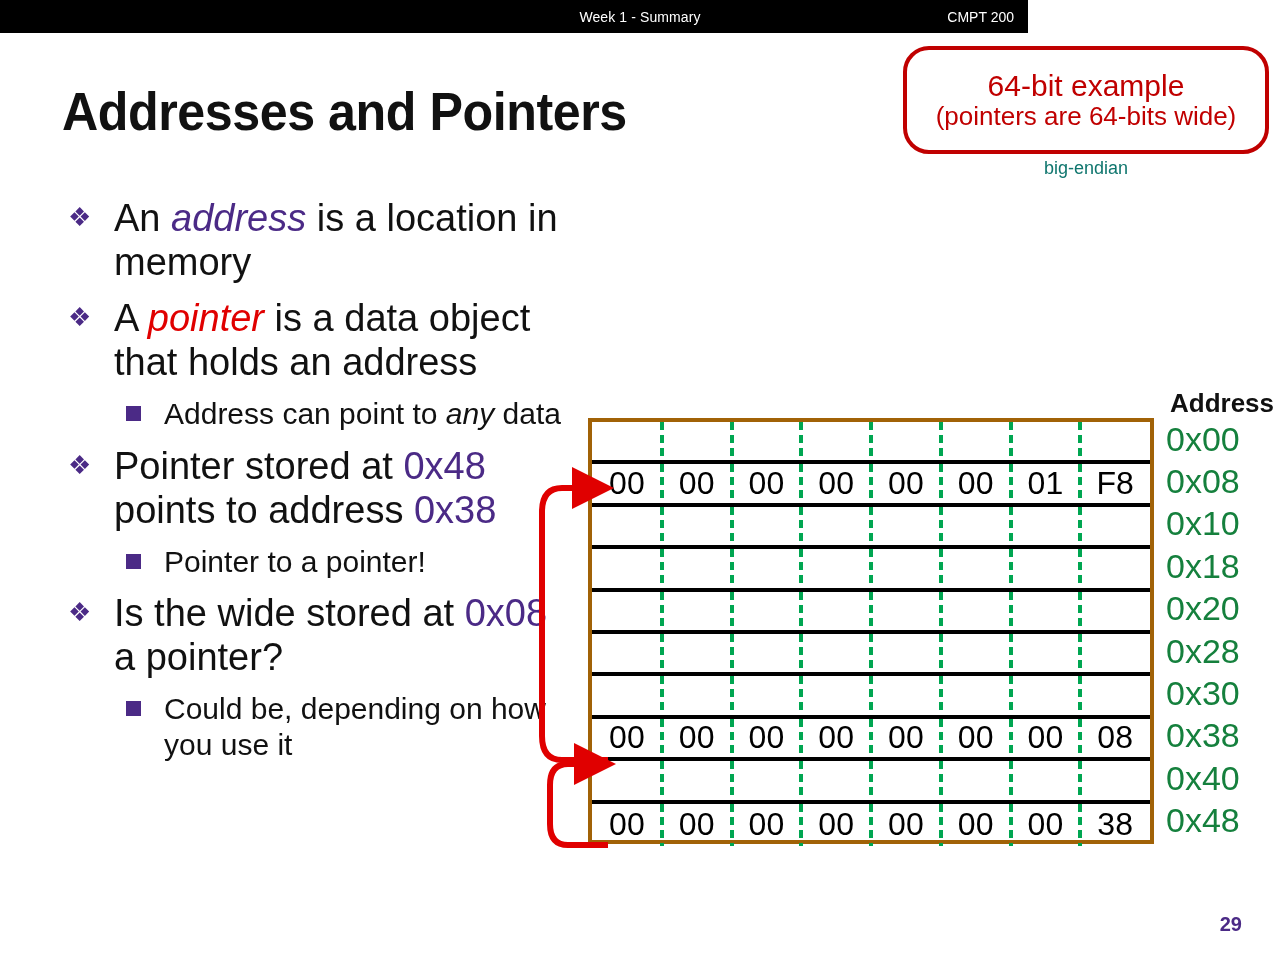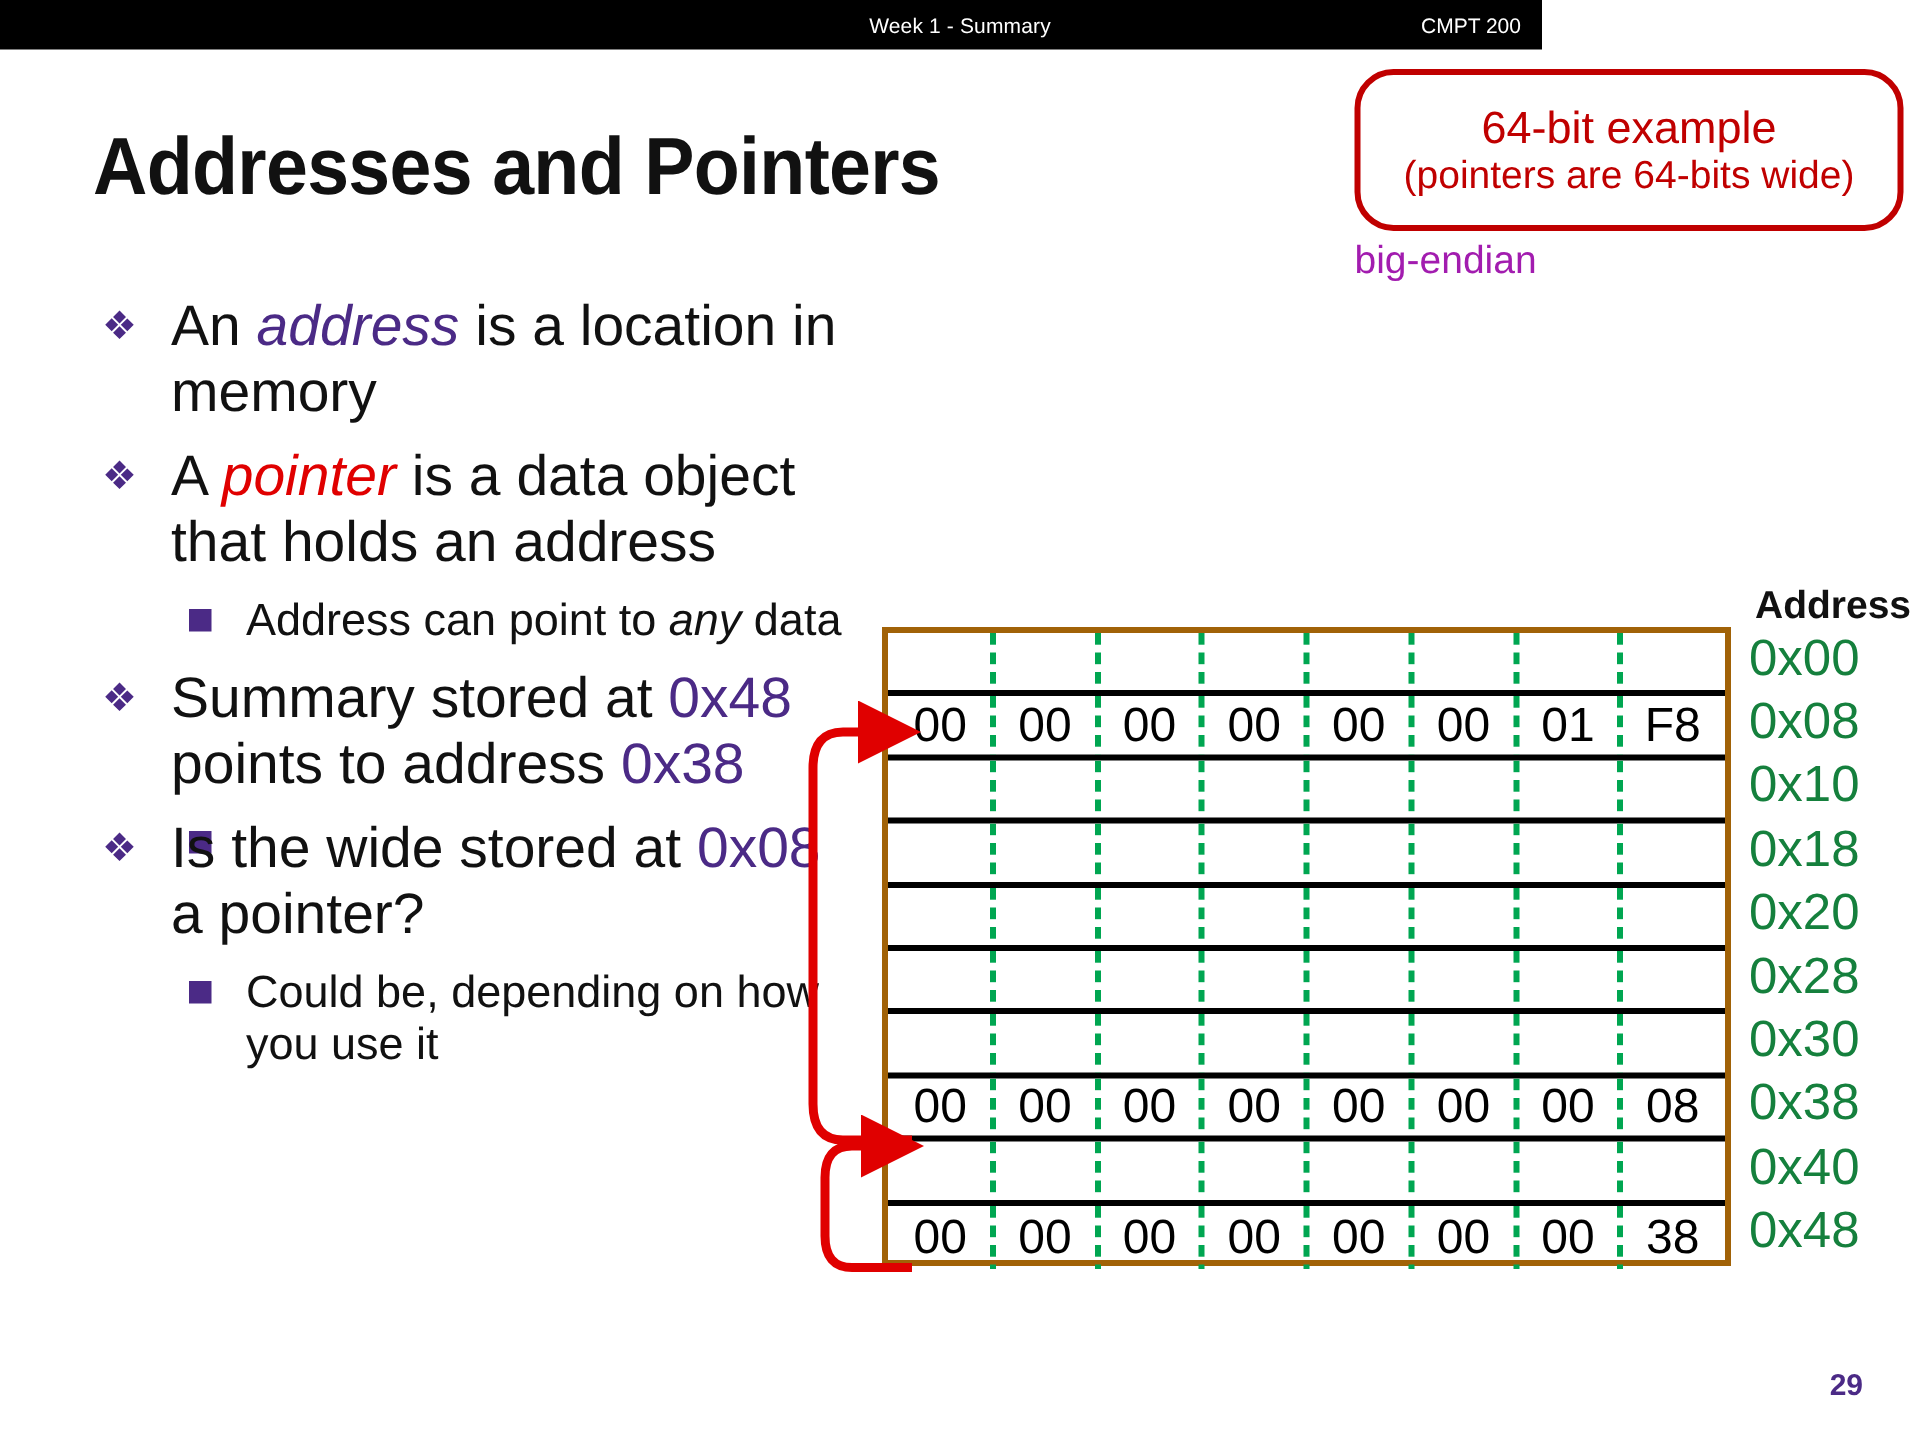--- a/index.html
+++ b/index.html
@@ -52,22 +52,22 @@
     border-radius: 26px;
     color: #C00000;
     display: flex; flex-direction: column;
     align-items: center; justify-content: center;
     line-height: 1.12;
   }
   #callout .l1 { font-size: 30px; }
   #callout .l2 { font-size: 26px; }
   #endian {
     position: absolute; left: 903px; top: 158px;
-    width: 366px; 
-    color: #a21caf; font-size: 26px;
+    width: 366px; text-align: center;
+    color: #0f766e; font-size: 18px;
   }
 
   
   #bullets {
     position: absolute; left: 56px; top: 196px;
     width: 520px;
   }
   .b1 {
     position: relative;
     padding-left: 58px;
@@ -166,22 +166,22 @@
   <div id="callout">
     <div class="l1">64-bit example</div>
     <div class="l2">(pointers are 64-bits wide)</div>
   </div>
   <div id="endian">big-endian</div>
 
   <div id="bullets">
       <div class="b1"><span class="mk">❖</span><span class="">An </span><span class="purple ital">address</span><span class=""> is a location in memory</span></div>
       <div class="b1"><span class="mk">❖</span><span class="">A </span><span class="red ital">pointer</span><span class=""> is a data object that holds an address</span></div>
       <div class="b2"><span class="mk"></span><span class="">Address can point to </span><span class="ital">any</span><span class=""> data</span></div>
-      <div class="b1"><span class="mk">❖</span><span class="">Summary stored at </span><span class="purple">0x48</span><span class=""> points to address </span><span class="purple">0x38</span></div>
-      <div class="b2"><span class="mk"></span></div>
+      <div class="b1"><span class="mk">❖</span><span class="">Pointer stored at </span><span class="purple">0x48</span><span class=""> points to address </span><span class="purple">0x38</span></div>
+      <div class="b2"><span class="mk"></span><span class="">Pointer to a pointer!</span></div>
       <div class="b1"><span class="mk">❖</span><span class="">Is the wide stored at </span><span class="purple">0x08</span><span class=""> a pointer?</span></div>
       <div class="b2"><span class="mk"></span><span class="">Could be, depending on how you use it</span></div>
     </div>
 
   <div id="mem">
       <div class="mrow">
         <div class="cell"></div>
         <div class="cell"></div>
         <div class="cell"></div>
         <div class="cell"></div>

